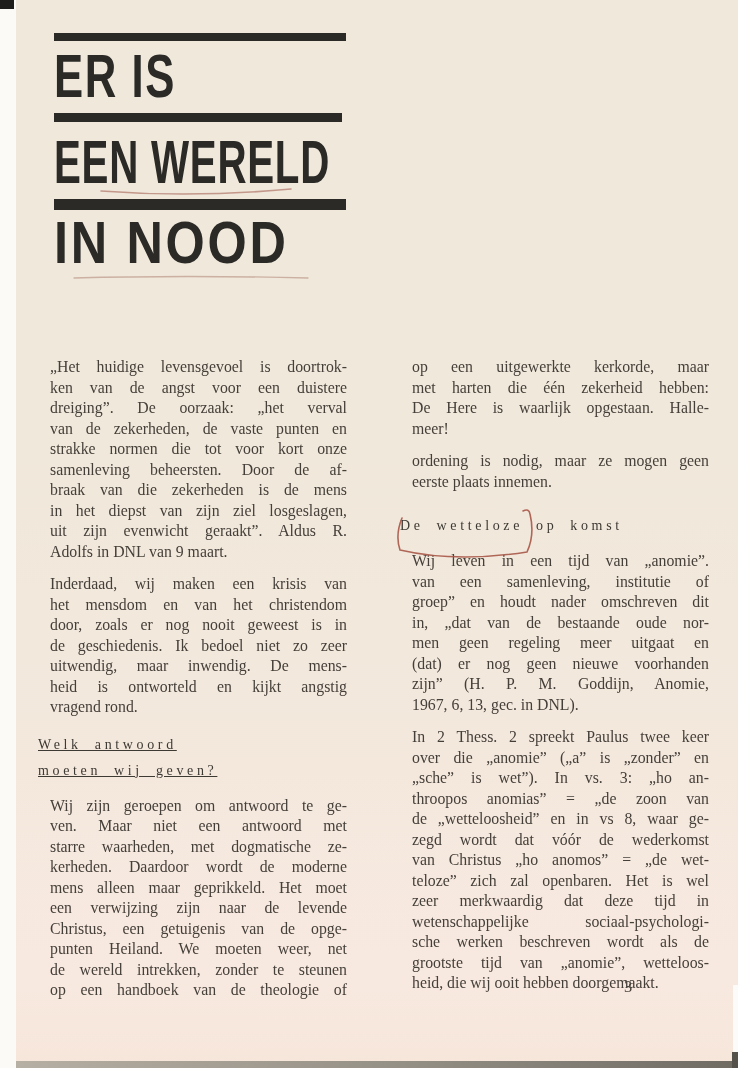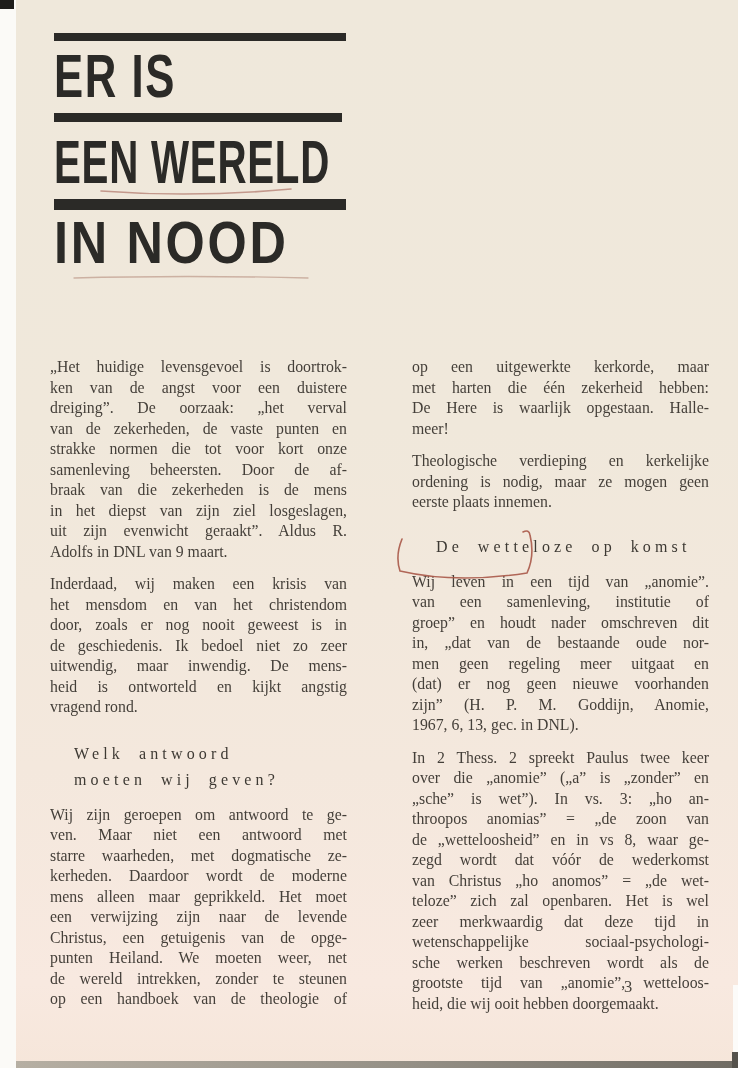--- a/index.html
+++ b/index.html
@@ -28,23 +28,23 @@
   .hw.w3{top:181px;transform:scale(0.90,1.05);letter-spacing:3px;}
   .headline svg.marks{position:absolute;left:0;top:0;pointer-events:none;}
 
   
   .col{position:absolute;top:345px;width:321px;font-size:15.8px;line-height:20.5px;color:#443f39;}
   .col.left{left:38px;}
   .col.right{left:400px;}
   .block{margin:12px;}
   .tline{text-align:justify;}
   .tline.just{text-align-last:justify;}
-  .block.heading{font-size:16px;color:#3d3933;letter-spacing:0.26em;word-spacing:0.42em;
-                 line-height:26px;position:relative;padding-left:36px;}
-  .col.left .block.heading{text-align:center;margin:23px 0 11px;}
+  .block.heading{font-size:14px;color:#3d3933;letter-spacing:0.26em;word-spacing:0.42em;
+                 line-height:26px;position:relative;}
+  .col.left .block.heading{text-align:center;margin:14px 0 11px;text-decoration:underline;}
   .col.right .block.heading{margin:21px 0 12px;}
   svg.bracket{position:absolute;left:-9px;top:-9px;pointer-events:none;}
 
   .page-number{position:absolute;left:598px;top:977px;width:60px;text-align:center;
                font-size:16.5px;color:#4a453e;}
 </style>
 </head>
 <body>
 
 <div class="page">
@@ -108,21 +108,20 @@
       </div>
     </div>
   <div class="col right" id="col-right">
       <div class="block paragraph">
         <div class="tline just">op een uitgewerkte kerkorde, maar</div>
         <div class="tline just">met harten die één zekerheid hebben:</div>
         <div class="tline just">De Here is waarlijk opgestaan. Halle-</div>
         <div class="tline">meer!</div>
       </div>
       <div class="block paragraph">
-        <div class="tline just">Theologische verdieping en kerkelijke</div>
         <div class="tline just">ordening is nodig, maar ze mogen geen</div>
         <div class="tline">eerste plaats innemen.</div>
       </div>
       <div class="block heading">
         <div class="tline">De wetteloze op komst</div>
         <svg class="bracket" width="175" height="60" viewBox="0 0 175 60">
           <path d="M11,14 Q4,31 9,46 Q65,59 136,48 Q144,31 139,10 Q138,4 132,7" fill="none" stroke="#a85848" stroke-width="1.6" stroke-linecap="round" opacity="0.9"></path>
         </svg>
       </div>
       <div class="block paragraph">

